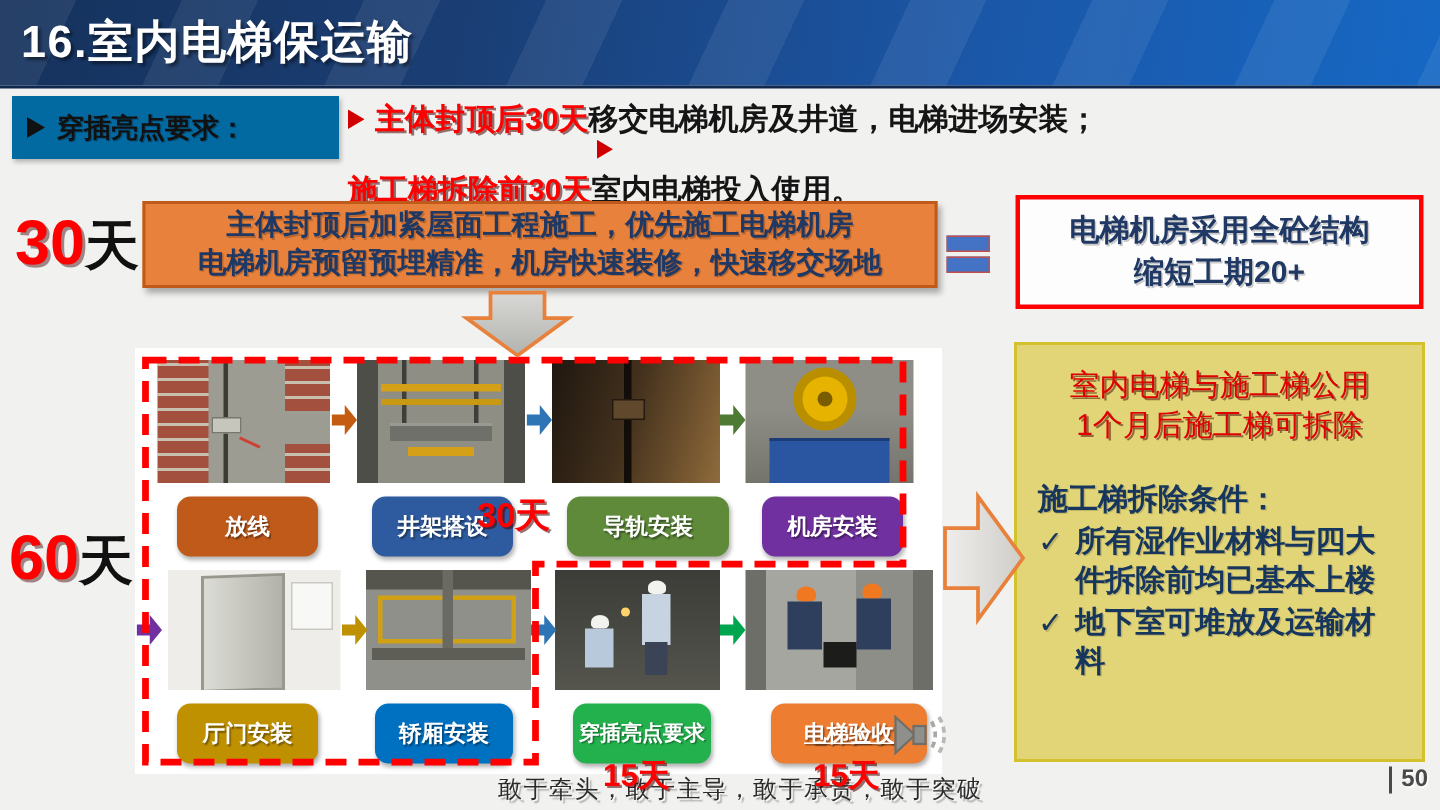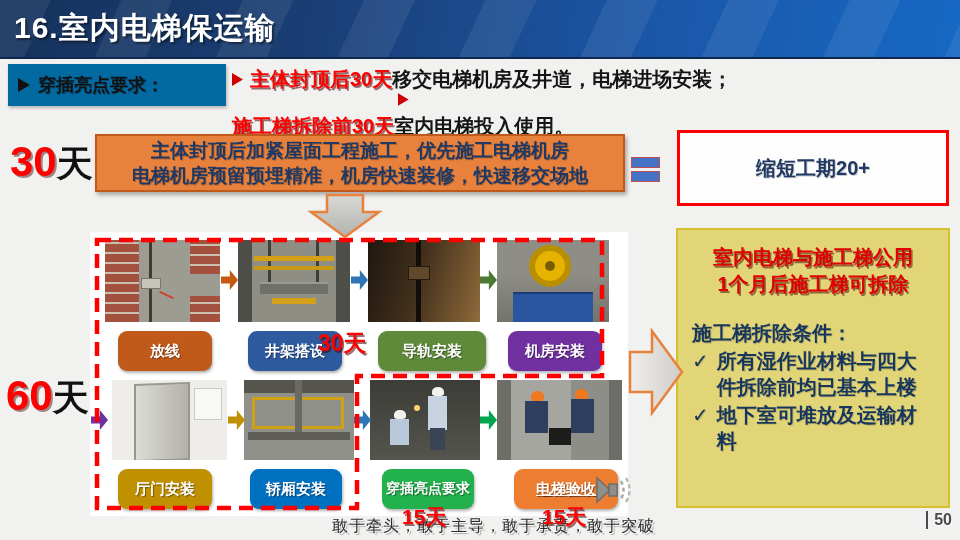--- a/index.html
+++ b/index.html
@@ -71,21 +71,21 @@
 
   .middur{position:absolute;font-weight:bold;color:#fe0000;z-index:4;white-space:nowrap;
     text-shadow:1.5px 1.5px 0 rgba(70,0,0,.55);}
 
   
   #ovl{position:absolute;left:0;top:0;width:960px;height:540px;z-index:3;pointer-events:none;}
 
   
   #ybox{position:absolute;left:676px;top:228px;width:274px;height:280px;background:#e2d578;
     border:2px solid #d3c12e;box-sizing:border-box;padding:14px 14px 0 14px;z-index:2;}
-  #ybox .hl{font-size:20px;font-weight:bold;color:#e00000;text-align:center;line-height:27px;
+  #ybox .hl{font-size:20px;font-weight:normal;color:#e00000;text-align:center;line-height:27px;
     text-shadow:1.5px 1.5px 0 rgba(60,0,0,.5);white-space:nowrap;}
   #ybox .ct{margin-top:22px;font-size:20px;font-weight:bold;color:#17365d;line-height:26px;
     text-shadow:1px 1px 0 rgba(0,0,0,.15);}
   #ybox .item{display:flex;gap:8px;font-size:20px;font-weight:bold;color:#17365d;line-height:26px;
     text-shadow:1px 1px 0 rgba(0,0,0,.15);margin-top:2px;}
   #ybox .chk{flex:0 0 auto;font-family:"DejaVu Sans",sans-serif;}
 
   
   #slogan{position:absolute;left:332px;top:516px;font-size:16px;font-weight:normal;color:#2b2b2b;
     text-shadow:1px 1px 0 rgba(255,255,255,.85),2px 2px 1px rgba(0,0,0,.3);letter-spacing:1px;z-index:1;}
@@ -115,33 +115,34 @@
     <span><span class="redshad">主体封顶后30天</span><span class="blk">移交电梯机房及井道，电梯进场安装；</span></span>
   </div>
   <div class="blt" style="top:93px;flex-direction:column;">
     <span class="mk"></span>
     <span><span class="redshad">施工梯拆除前30天</span><span class="blk">室内电梯投入使用。</span></span>
   </div>
 
   <div class="bigdur" style="left:10px;top:138px;">
     <span class="n">30</span><span class="u">天</span>
   </div>
-  <div class="bigdur" style="left:6px;top:348px;margin-top:24px;">
+  <div class="bigdur" style="left:6px;top:348px;">
     <span class="n">60</span><span class="u">天</span>
   </div>
 
   <div id="obox">
     <div>主体封顶后加紧屋面工程施工，优先施工电梯机房</div>
     <div>电梯机房预留预埋精准，机房快速装修，快速移交场地</div>
   </div>
 
   <span class="eqbar" style="top:157px;"></span>
   <span class="eqbar" style="top:171px;"></span>
 
   <div id="mrbox">
+    <div>电梯机房采用全砼结构</div>
     <div>缩短工期20+</div>
   </div>
 
   <div id="procbg"></div>
 
   <div class="ph" style="left:105px;top:240px;width:115px;height:82px;background:#9c9c92;">
     <i class="a brick" style="left:0;top:0;width:34px;height:82px;"></i>
     <i class="a brick" style="right:0;top:0;width:30px;height:34px;"></i>
     <i class="a brick" style="right:0;bottom:0;width:30px;height:26px;"></i>
     <i class="a" style="left:44px;top:0;width:3px;height:82px;background:#3c3c35;"></i>

